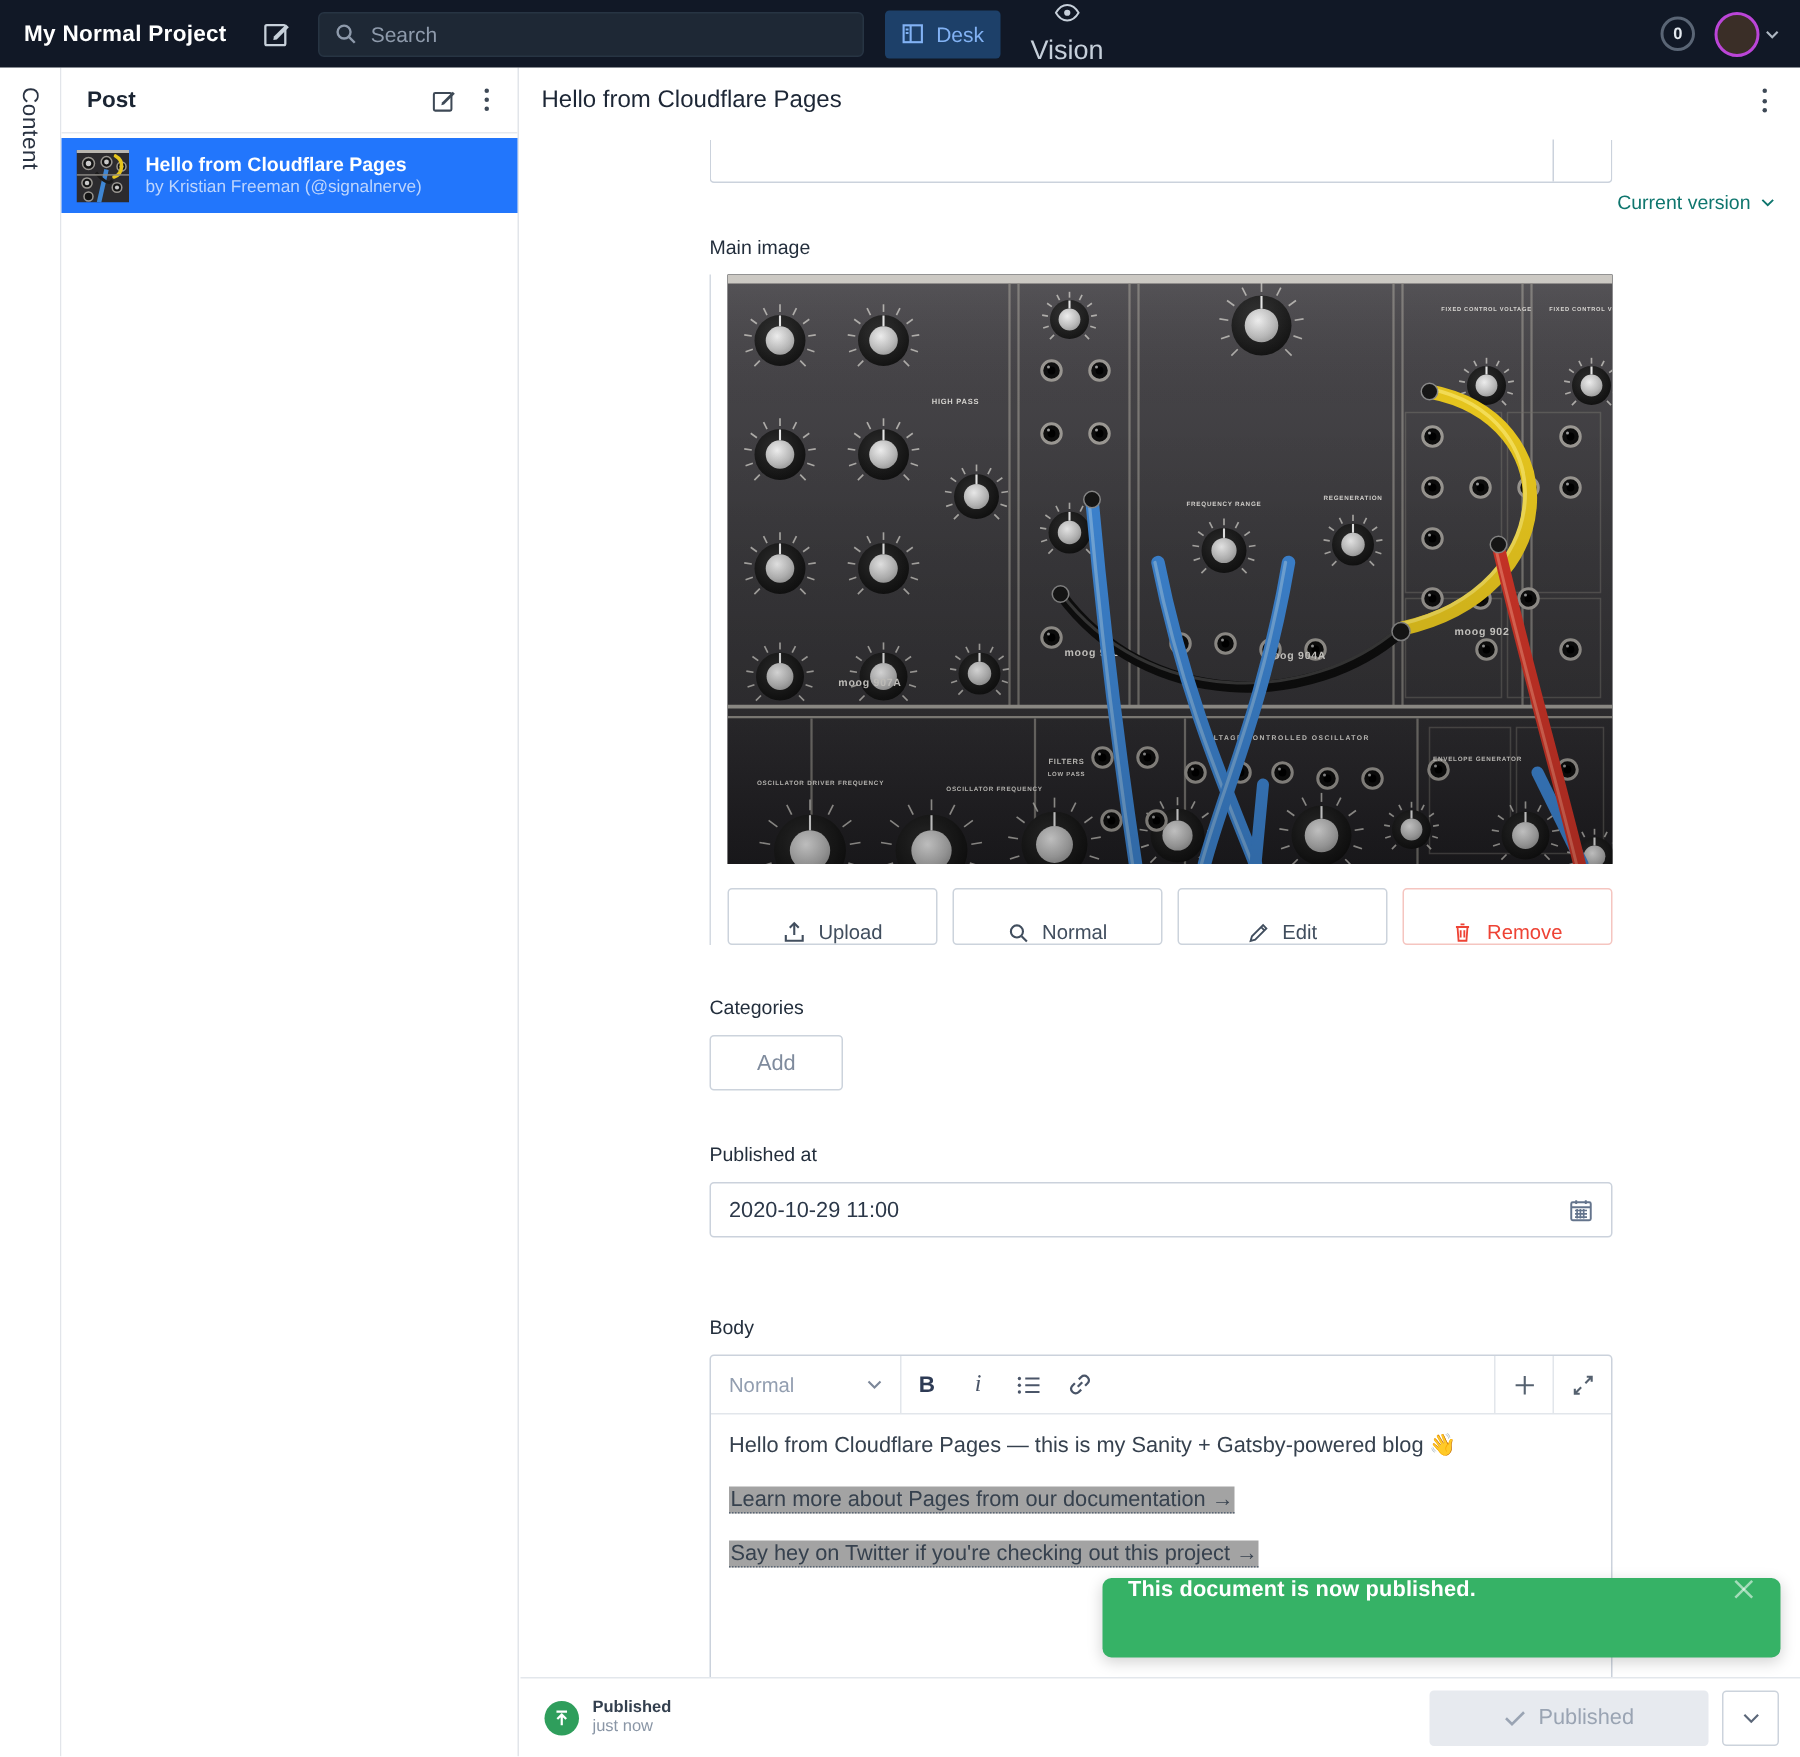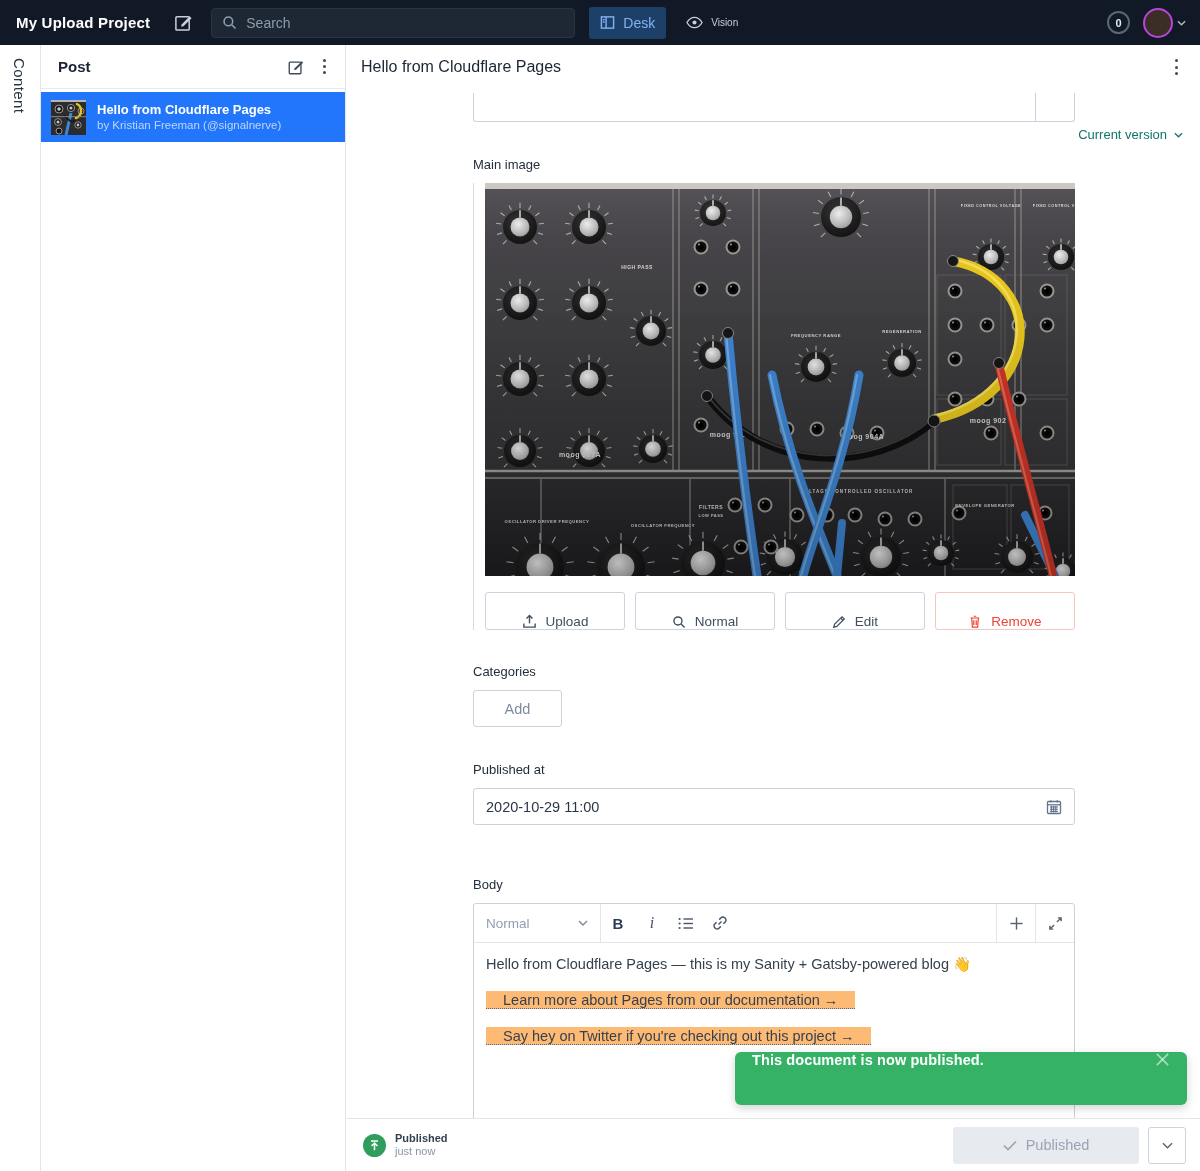--- a/index.html
+++ b/index.html
@@ -12,21 +12,21 @@
             display:flex; align-items:center; z-index:30; }
   .brand { margin-left:16px; font-size:15px; font-weight:bold; color:#fff; letter-spacing:.2px; }
   .nav-icon-btn { margin-left:24px; color:#c7d0da; display:flex; align-items:center; cursor:pointer; }
   .searchbox { margin-left:18px; width:364px; height:30px; background:#1e2835; border:1px solid #273443;
                border-radius:4px; display:flex; align-items:center; padding:0 10px; color:#8e9aab; }
   .searchbox input { background:transparent; border:none; outline:none; color:#c4cdd8; font-size:14px;
                      margin-left:9px; width:100%; font-family:inherit; }
   .searchbox input::placeholder { color:#8e9aab; }
   .tab-desk { margin-left:14px; height:32px; padding:0 11px; background:#1d4069; border-radius:3px;
               display:flex; align-items:center; gap:8px; color:#82b2f4; font-size:14px; cursor:pointer; }
-  .tab-vision { margin-left:20px; display:flex; align-items:center; gap:8px; color:#c6cfda; font-size:10px; cursor:pointer; }
+  .tab-vision { margin-left:20px; display:flex; align-items:center; gap:8px; color:#c6cfda; font-size:18px; cursor:pointer;flex-direction:column; }
   .nav-spacer { flex:1; }
   .badge-zero { width:23px; height:23px; border:2px solid #5a6575; border-radius:50%; color:#e4e9ef;
                 font-size:11px; font-weight:bold; display:flex; align-items:center; justify-content:center; cursor:pointer; }
   .avatar { width:30px; height:30px; border-radius:50%; margin-left:13px; border:2px solid #bb45d8;
             background:radial-gradient(circle at 42% 32%, #cfa986 0%, #96705a 38%, #4a3a30 72%, #20191б 100%);
             background-color:#3a2e27; cursor:pointer; }
   .nav-caret { margin:0 14px 0 4px; color:#aeb7c2; display:flex; }
 
   
   .content-strip { position:absolute; left:0; top:45px; width:41px; bottom:0; background:#fff;
@@ -89,21 +89,21 @@
                   align-items:center; justify-content:space-between; border-right:1px solid #e2e6eb; cursor:pointer; }
   .tb-btn { width:34px; display:flex; align-items:center; justify-content:center; cursor:pointer; color:#4a5568; }
   .tb-btn:first-of-type { margin-left:6px; }
   .tb-bold { font-size:15px; font-weight:bold; color:#2e3b55; }
   .tb-italic { font-family:"Liberation Serif",serif; font-style:italic; font-size:16px; }
   .tb-spacer { flex:1; }
   .tb-cell { width:39px; border-left:1px solid #e2e6eb; display:flex; align-items:center;
              justify-content:center; color:#55616f; cursor:pointer; }
   .editor-body { padding:10px 12px 0; font-size:14.5px; color:#36414e; line-height:22px; cursor:text; }
   .editor-body p { margin-bottom:14px; }
-  .pt-link { background:#fdba74; border-bottom:1px dotted #5a6675; padding:1px 17px 0; cursor:pointer; }
+  .pt-link { background:#a3a3a3; border-bottom:1px dotted #5a6675; padding:1px 1px 0; cursor:pointer; }
 
   
   .doc-footer { position:absolute; left:0; right:0; bottom:0; height:53px; background:#fff;
                 border-top:1px solid #e3e7ec; display:flex; align-items:center; padding:0 14px 0 16px; }
   .pub-circle { width:23px; height:23px; border-radius:50%; background:#2f9e5c; display:flex;
                 align-items:center; justify-content:center; flex:none; }
   .pub-texts { margin-left:9px; }
   .pub-title { font-size:11px; font-weight:bold; color:#333f4e; line-height:13px; }
   .pub-sub { font-size:11px; color:#8a96a6; line-height:13px; }
   .foot-spacer { flex:1; }
@@ -118,21 +118,21 @@
   .toast { position:absolute; left:735px; top:1052px; width:452px; height:53px; background:#36b266;
            border-radius:6px; display:flex; padding:0 17px;
            box-shadow:0 3px 10px rgba(0,0,0,.18); z-index:40; }
   .toast-msg { color:#fff; font-size:14.5px; font-weight:bold; letter-spacing:.1px; }
   .toast-close { margin-left:auto; color:rgba(255,255,255,.55); display:flex; cursor:pointer; }
 </style>
 </head>
 <body>
 
 <div class="navbar">
-  <div class="brand">My Upload Project</div>
+  <div class="brand">My Normal Project</div>
   <div class="nav-icon-btn">
     <svg width="19" height="19" viewBox="0 0 20 20" fill="none" stroke="currentColor" stroke-width="1.6">
       <rect x="2" y="4" width="14" height="14" rx="1"></rect>
         <path d="M8 12 L16.5 3.5 L18.5 5.5 L10 14 L7.6 14.4 Z" fill="#c7d0da" stroke="none"></path>
     </svg>
   </div>
   <div class="searchbox">
     <span style="display:flex;">
       <svg width="15" height="15" viewBox="0 0 16 16" fill="none" stroke="currentColor" stroke-width="1.7">
         <circle cx="6.8" cy="6.8" r="4.6"></circle>

